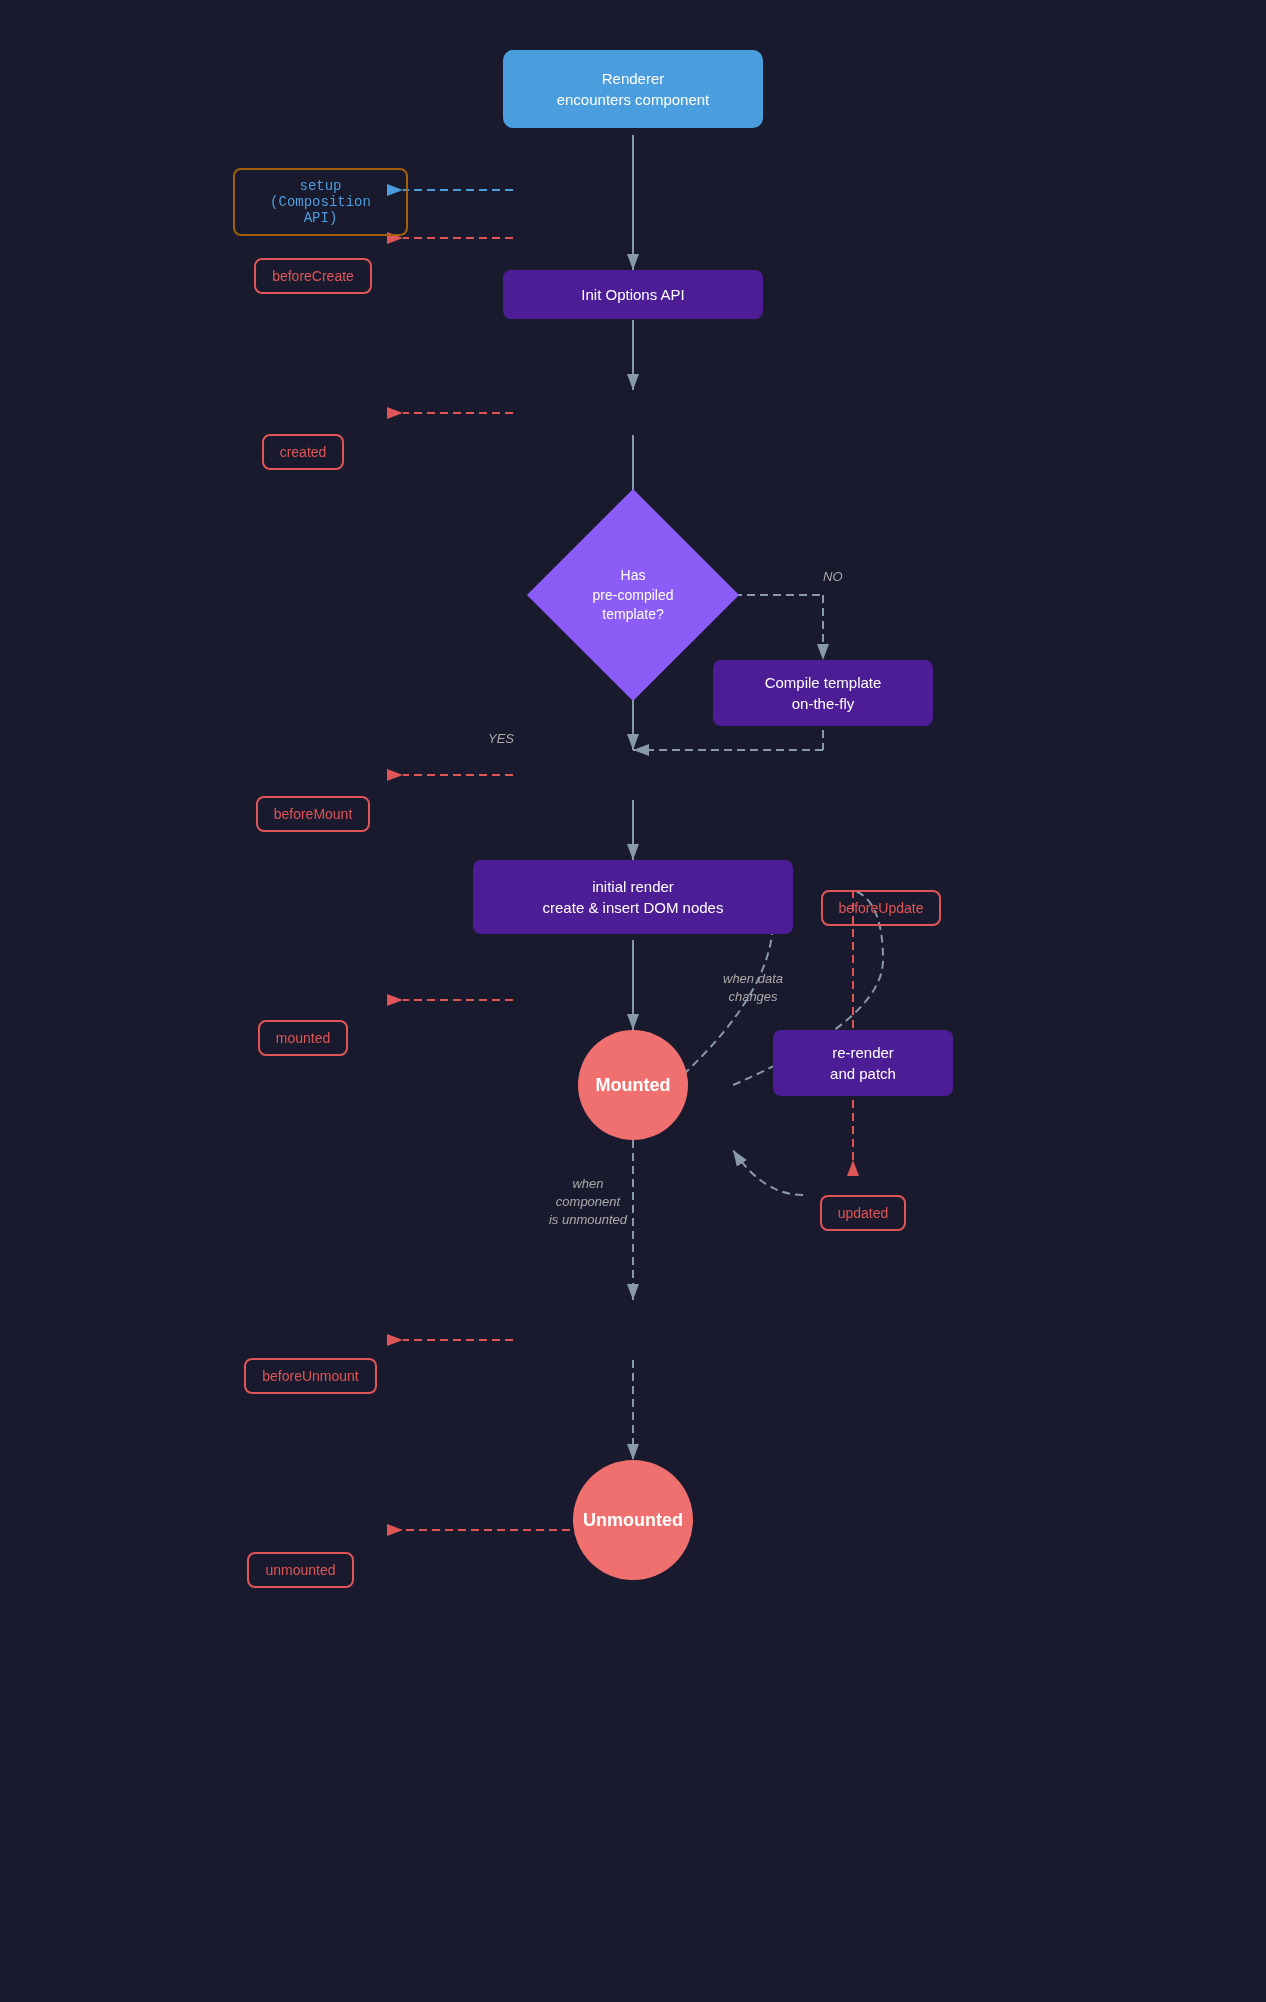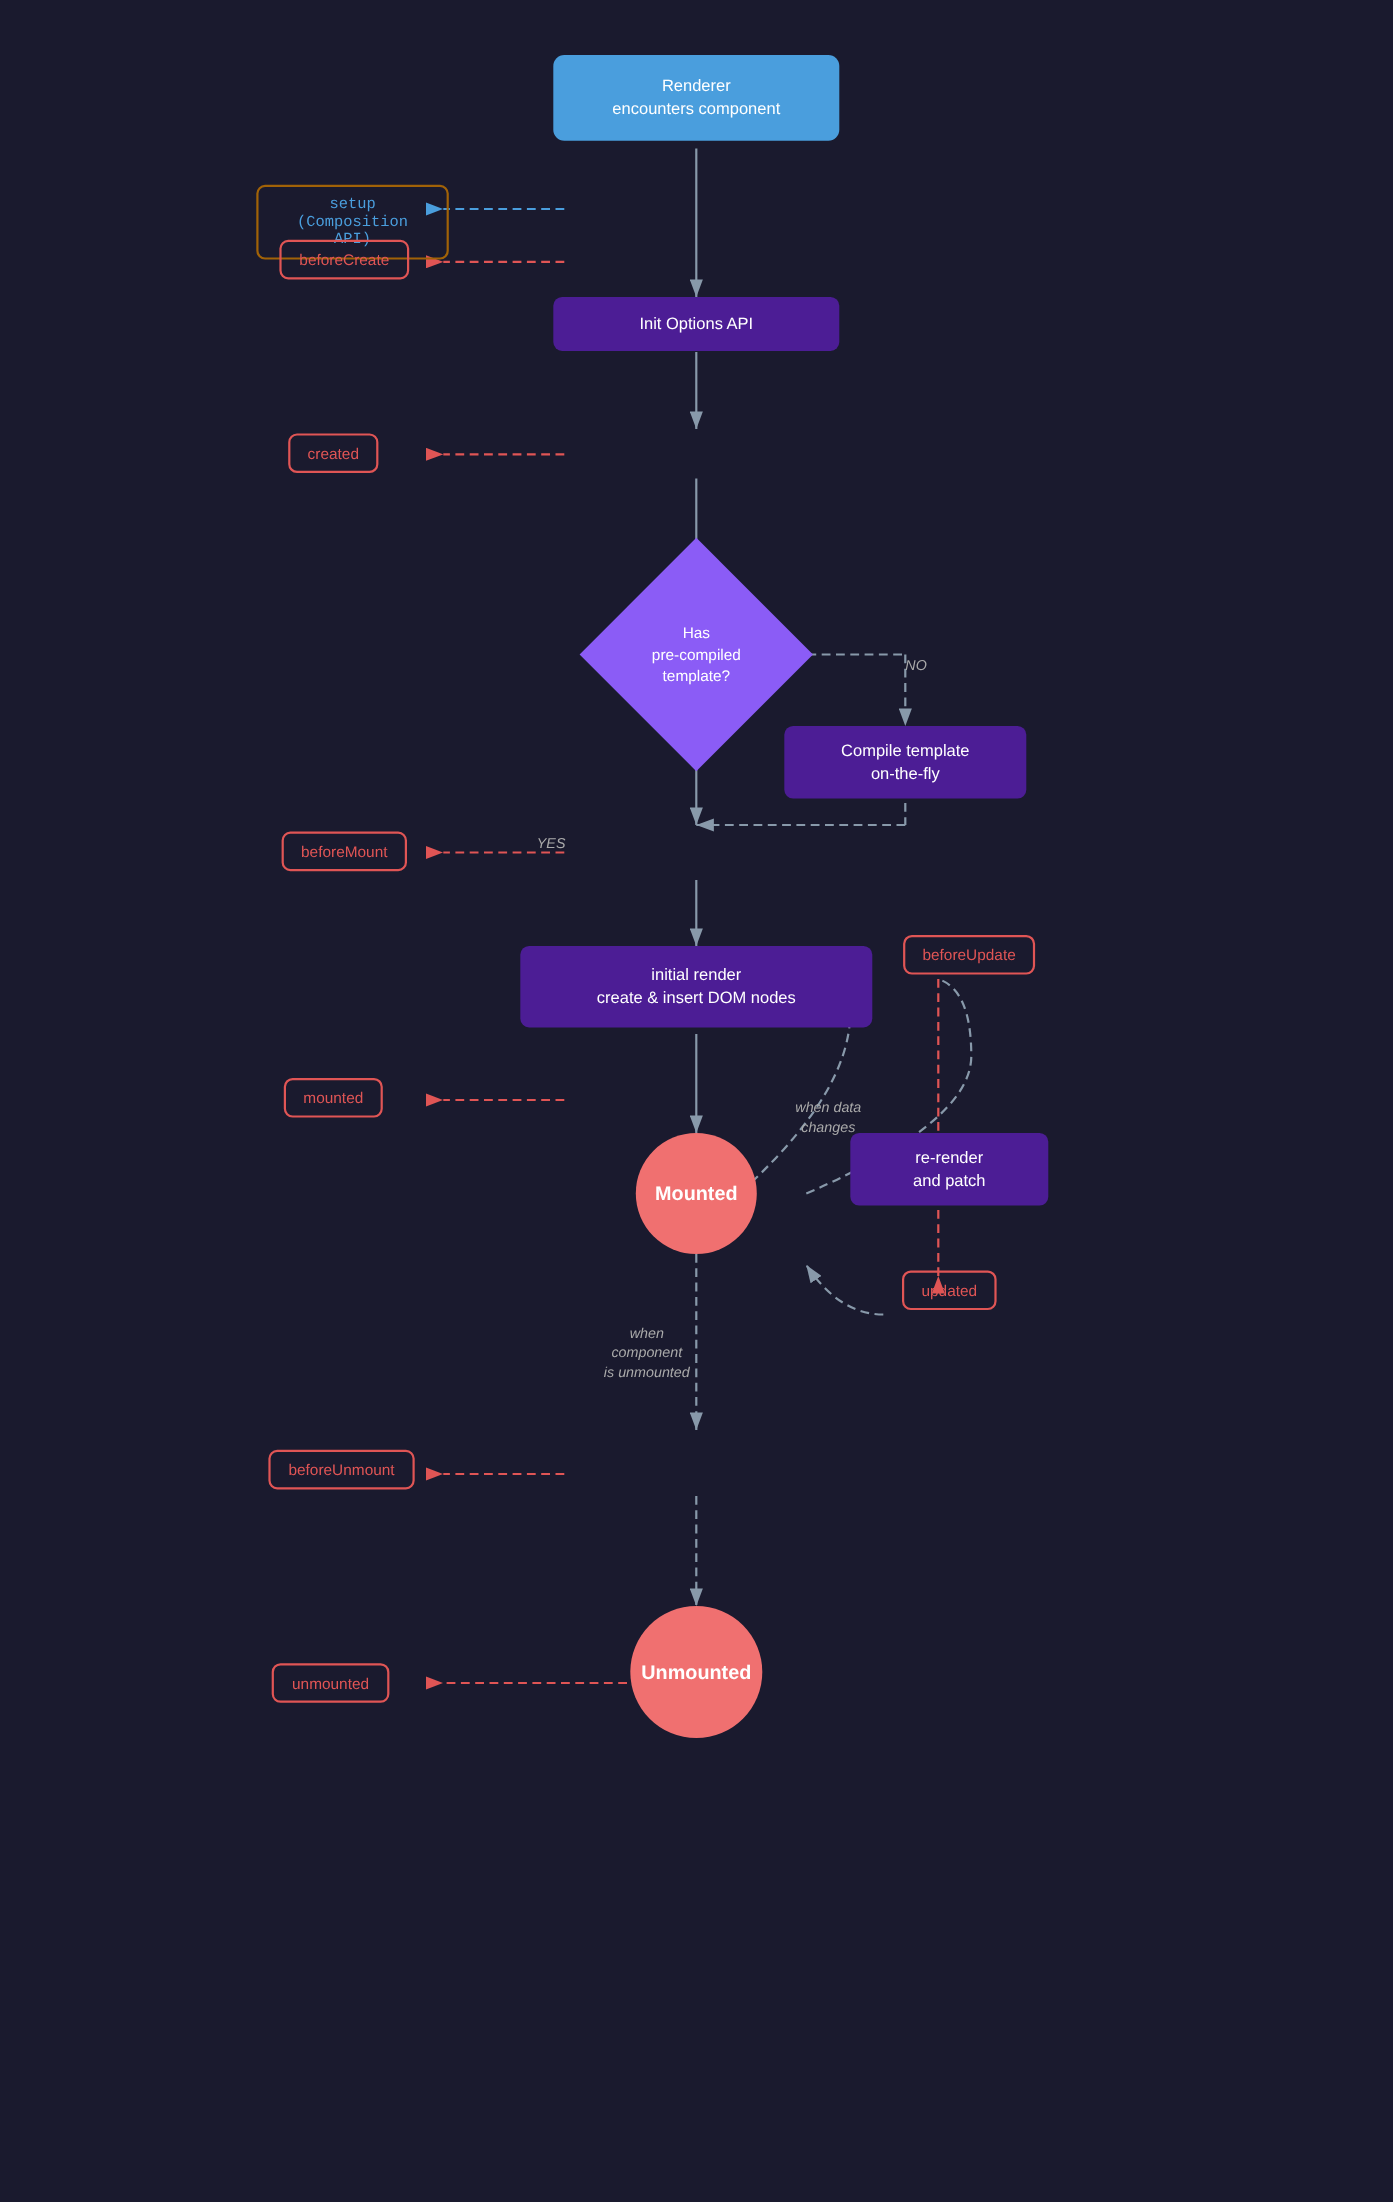--- a/index.html
+++ b/index.html
@@ -67,39 +67,39 @@
       font-weight: 600;
     }
     .hook-box {
       border: 2px solid #e05555;
       border-radius: 8px;
       padding: 8px 16px;
       color: #e05555;
       font-size: 14px;
       font-weight: 500;
       background: transparent;
+      margin-top: 40px;
     }
     .hook-box-blue {
       border: 2px solid #a16207;
       border-radius: 8px;
       padding: 8px 16px;
       color: #4a9edd;
       font-size: 14px;
       font-weight: 500;
       background: transparent;
       font-family: Liberation Mono, monospace;
     }
     .label-text {
       position: absolute;
       color: #aaaaaa;
       font-size: 13px;
       font-style: italic;
       text-align: center;
       line-height: 1.4;
-      margin-top: 28px;
     }
     svg.arrows {
       position: absolute;
       top: 0;
       left: 0;
       width: 100%;
       height: 100%;
       pointer-events: none;
     }
   </style>

